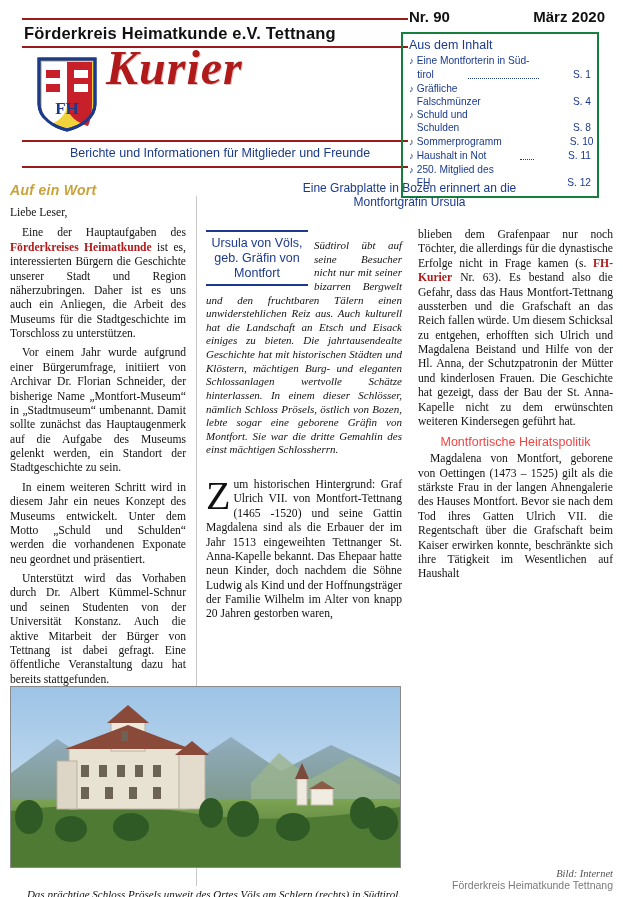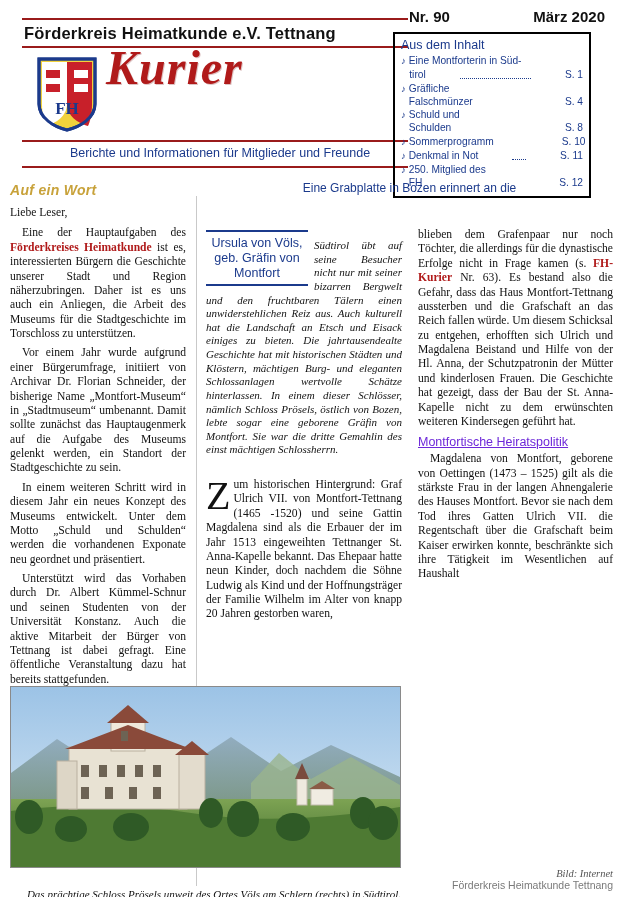--- a/index.html
+++ b/index.html
@@ -121,24 +121,24 @@
     display: flex;
     justify-content: space-between;
     font-family: "Liberation Sans", sans-serif;
     font-weight: bold;
     font-size: 15px;
   }
 
   
   .toc {
     position: absolute;
-    right: 22px;
+    right: 14px;
     top: 26px;
     width: 198px;
-    border: 2px solid #000000;
+    border: 2px solid #15803d;
     box-sizing: border-box;
     padding: 4px 6px 6px 6px;
   }
   .toc-title {
     font-family: "Liberation Sans", sans-serif;
     font-size: 12.5px;
     color: #1b3a8c;
     margin-bottom: 3px;
   }
   .toc-item {
@@ -230,24 +230,24 @@
     text-align: justify;
   }
   .ital {
     font-style: italic;
   }
   .red { color: #b01a1a; }
   .bold { font-weight: bold; }
 
   .sub-head {
     font-family: "Liberation Sans", sans-serif;
-    color: #6d28d9;
+    color: #ef4444;
     font-size: 12.5px;
+    text-align: center;
     margin: 6px 0 3px 0;
-    text-decoration: underline;
   }
 
   
   .pullquote {
     float: left;
     width: 98px;
     margin: 2px 6px 2px 0;
     border-top: 2px solid #1b3a8c;
     border-bottom: 2px solid #1b3a8c;
     padding: 4px 2px;
@@ -402,21 +402,21 @@
         <span class="toc-line">
           <span>Sommerprogramm</span>
           <span class="toc-dots"></span>
           <span class="toc-page">S. 10</span>
         </span>
       </div>
 
       <div class="toc-item">
         <span class="toc-note">♪</span>
         <span class="toc-line">
-          <span>Denkmal in Not</span>
+          <span>Haushalt in Not</span>
           <span class="toc-dots"></span>
           <span class="toc-page">S. 11</span>
         </span>
       </div>
 
       <div class="toc-item">
         <span class="toc-note">♪</span>
         <span class="toc-line">
           <span>250. Mitglied des FH</span>
           <span class="toc-dots"></span>
@@ -447,20 +447,21 @@
       <div style="height:5px"></div>
       <p class="t">Viel Freude beim Lesen!</p>
       <p class="t">Ihre</p>
       <div class="sig">Marguerite Wind</div>
       <div class="sig-name">(Marguerite Wind)</div>
       <div class="sig-role">Schriftführerin</div>
     </div>
 
     <div style="position:absolute; left:196px; top:0; width:407px;">
       <div class="headline">Eine Grabplatte in Bozen erinnert an die</div>
+      <div class="headline">Montfortgräfin Ursula</div>
     </div>
 
     <div class="col col2" style="top:46px;">
       <div class="pullquote">
         <div>Ursula von Völs,</div>
         <div>geb. Gräfin von</div>
         <div>Montfort</div>
       </div>
       <p class="lead ital">Südtirol übt auf seine Besucher nicht nur mit seiner bizarren Bergwelt und den fruchtbaren Tälern einen unwiderstehlichen Reiz aus. Auch kulturell hat die Landschaft an Etsch und Eisack einiges zu bieten. Die jahrtausendealte Geschichte hat mit historischen Städten und Klöstern, mächtigen Burg- und eleganten Schlossanlagen wertvolle Schätze hinterlassen. In einem dieser Schlösser, nämlich Schloss Prösels, östlich von Bozen, lebte sogar eine geborene Gräfin von Montfort. Sie war die dritte Gemahlin des einst mächtigen Schlossherrn.</p>
       <div style="clear:both; height:10px"></div>

